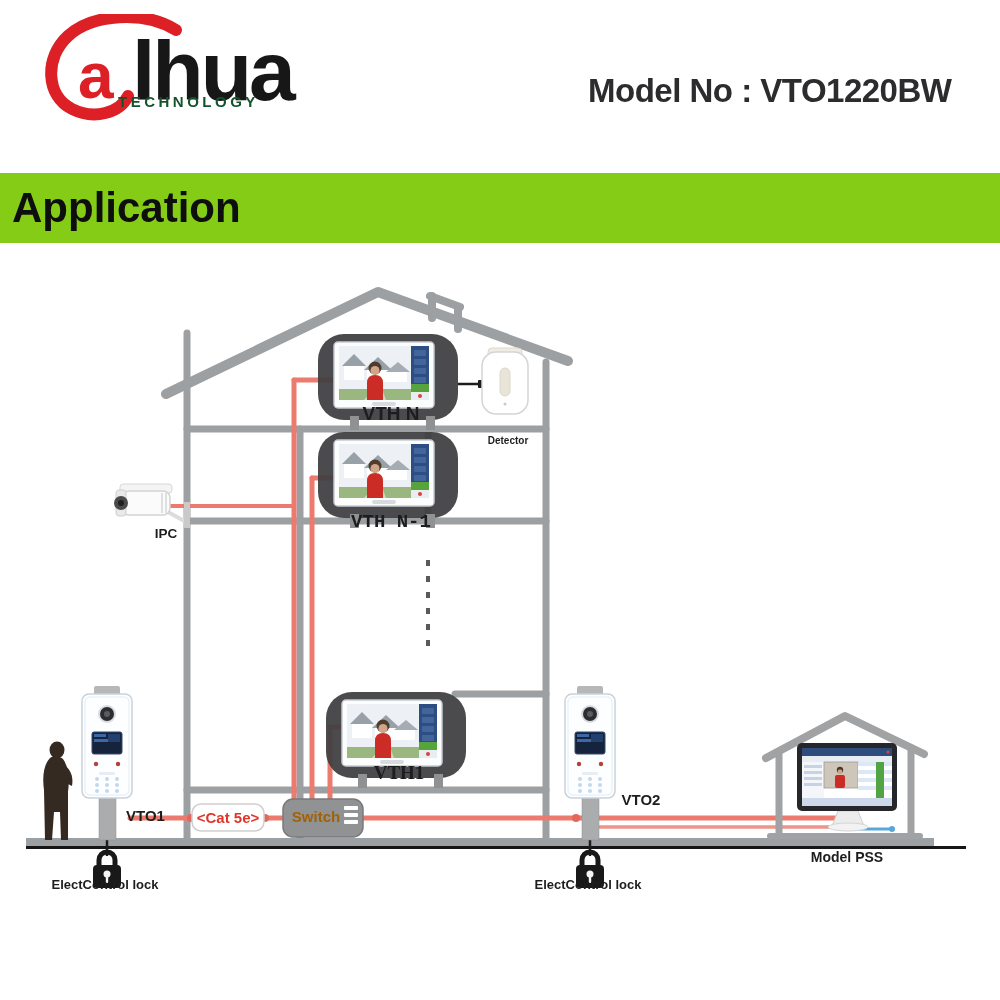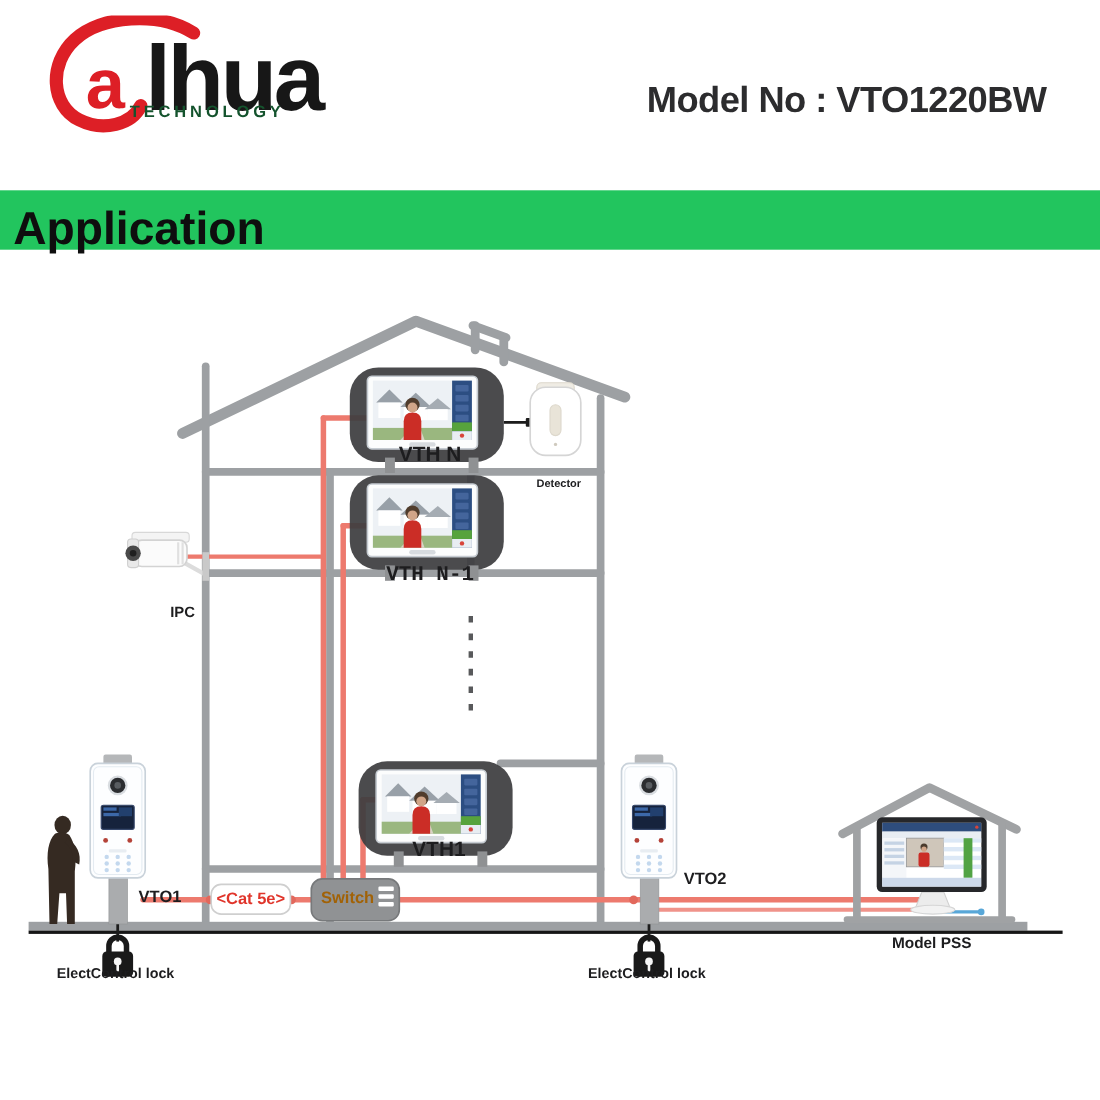--- a/index.html
+++ b/index.html
@@ -5,32 +5,32 @@
   html,body{margin:0;padding:0;background:#ffffff;}
   #stage{position:relative;width:1000px;height:1000px;background:#ffffff;overflow:hidden;
          font-family:"Liberation Sans",sans-serif;}
   
   #logo{position:absolute;left:22px;top:14px;width:310px;height:110px;}
   #tagline{position:absolute;left:118px;top:93px;font-size:15px;font-weight:bold;
            letter-spacing:3.5px;color:#14532d;}
   #model{position:absolute;left:588px;top:44px;font-size:33px;font-weight:800;
          letter-spacing:-0.5px;color:#2c2c2e;white-space:nowrap;margin-top:28px;}
   
-  #band{position:absolute;left:0;top:173px;width:1000px;height:54px;background:#22c55e;}
+  #band{position:absolute;left:0;top:173px;width:1000px;height:70px;background:#84cc16;}
   #band .title{position:absolute;left:12px;top:0;line-height:70px;font-size:42px;
                font-weight:bold;color:#0e0e0e;}
   
   #diagram-svg{position:absolute;left:0;top:0;width:1000px;height:1000px;z-index:1;}
   .lbl{position:absolute;z-index:5;font-weight:bold;color:#1d1d1f;text-align:center;
        white-space:nowrap;}
   #lbl-vthn   {left:336px;top:403px;width:110px;font-size:19px;}
   #lbl-vthn1  {left:336px;top:511px;width:110px;font-size:19px;font-family:Liberation Mono, monospace;}
-  #lbl-vth1   {left:344px;top:762px;width:110px;font-size:19px;}
+  #lbl-vth1   {left:344px;top:762px;width:110px;font-size:19px;font-family:Liberation Serif, serif;}
   #lbl-detector{left:468px;top:407px;width:80px;font-size:10px;margin-top:28px;}
-  #lbl-ipc    {left:136px;top:526px;width:60px;font-size:13.5px;margin-top:23px;}
+  #lbl-ipc    {left:136px;top:526px;width:60px;font-size:13.5px;}
   #lbl-vto1   {left:126px;top:791px;width:50px;font-size:15px;text-align:left;margin-top:16px;}
   #lbl-vto2   {left:616px;top:791px;width:50px;font-size:15px;text-align:center;}
   #lbl-switch {left:288px;top:808px;width:56px;font-size:15px;color:#a16207;}
   #lbl-cat5e  {left:192px;top:809px;width:72px;font-size:15px;color:#e0352b;}
   #lbl-lock-left {left:45px;top:877px;width:120px;font-size:13px;}
   #lbl-lock-right{left:528px;top:877px;width:120px;font-size:13px;}
   #lbl-smartpss  {left:797px;top:849px;width:100px;font-size:14px;}
 </style>
 </head>
 <body>

